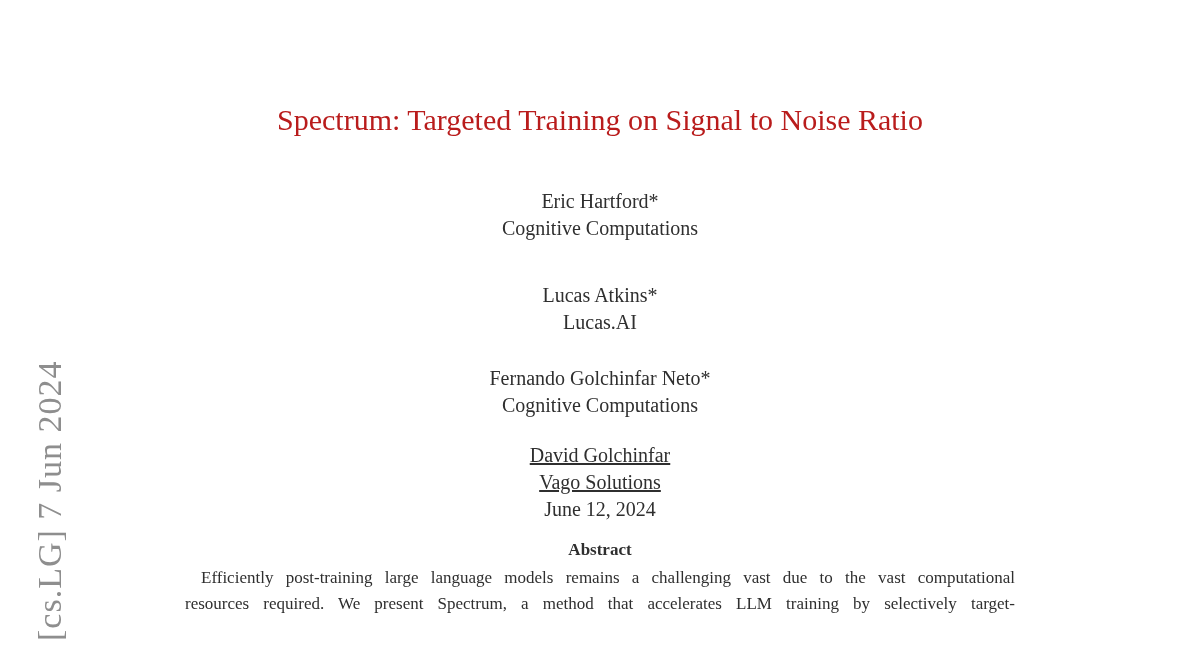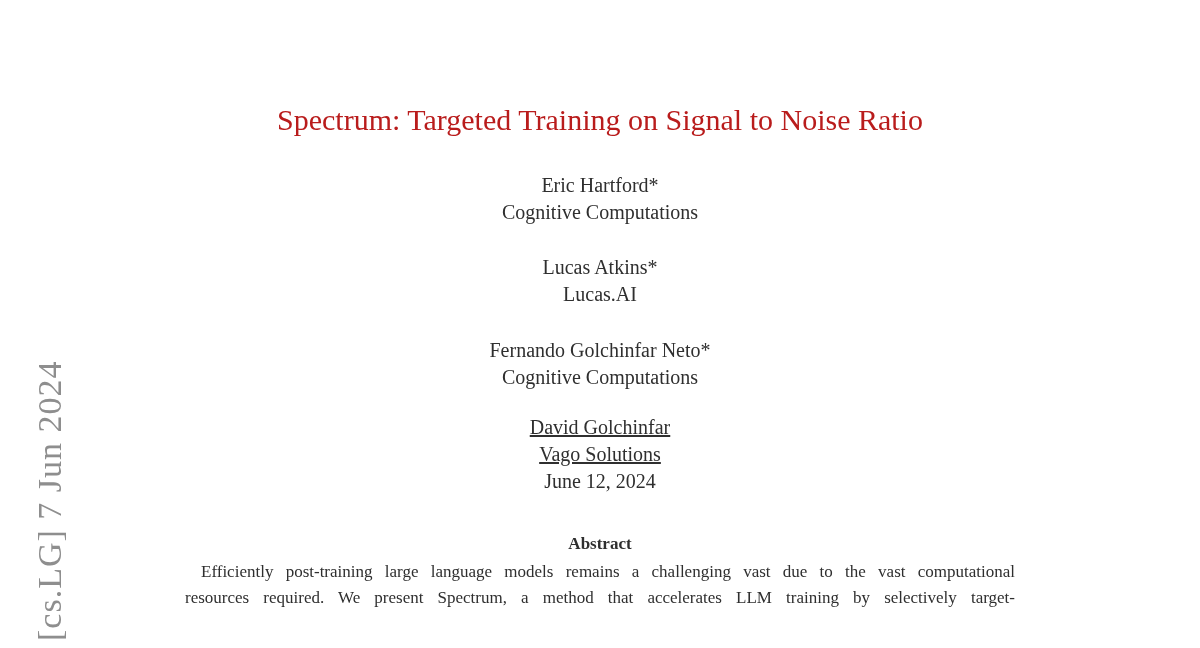--- a/index.html
+++ b/index.html
@@ -37,32 +37,32 @@
 
   .title {
     margin: 102px 0 0 0;
     font-size: 30px;
     font-weight: normal;
     line-height: 36px;
     color: #b91c1c;
   }
 
   .author-block { line-height: 27px; font-size: 20px; }
-  .author-block.b1 { margin-top: 34px; }
-  .author-block.b2 { margin-top: 28px; }
+  .author-block.b1 { margin-top: 50px; }
+  .author-block.b2 { margin-top: 40px; }
   .author-block.b3 { margin-top: 29px; }
   .author-block.b4 { margin-top: 23px; text-decoration: underline; }
 
   .date {
     font-size: 20px;
     line-height: 27px;
   }
 
   .abstract-heading {
-    margin-top: 38px;
+    margin-top: 16px;
     font-size: 17px;
     line-height: 22px;
     font-weight: bold;
   }
 
   .abstract {
     width: 830px;
     margin: 4px auto 0 auto;
     font-size: 17px;
     line-height: 26px;

